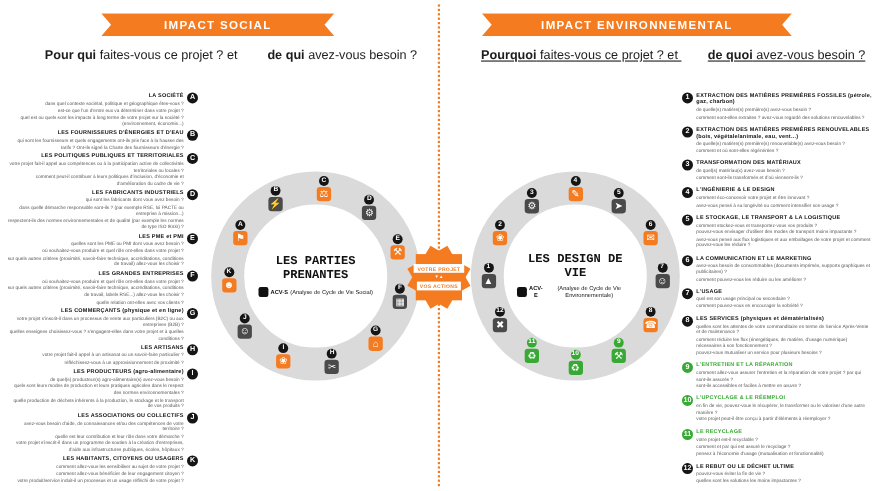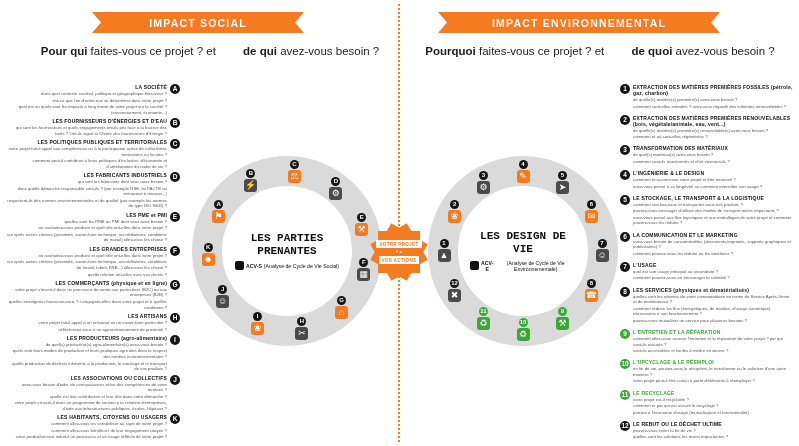--- a/index.html
+++ b/index.html
@@ -13,21 +13,21 @@
   
   .banner{position:absolute;top:12px;height:21px;background:#f47b20;color:#fff;font-weight:bold;
           font-size:10.5px;letter-spacing:1.2px;display:flex;align-items:center;justify-content:center;
           clip-path:polygon(0 0,100% 0,calc(100% - 9px) 50%,100% 100%,0 100%,9px 50%);}
   .banner-left{left:92px;width:212px;}
   .banner-right{left:438px;width:282px;}
 
   
   .headline{position:absolute;top:45px;width:384px;text-align:center;font-size:11.5px;color:#1d1d1d;}
   .headline-left{left:6px;}
-  .headline-right{left:396px;}
+  .headline-right{left:408px;text-decoration:underline;}
   .headline b{font-weight:bold;padding-left:24px;}
 
   
   .col{position:absolute;top:84px;width:176px;height:356px;display:flex;flex-direction:column;
        justify-content:space-between;}
   .col-left{left:4px;}
   .col-right{left:620px;}
   .list-item{display:flex;gap:3px;align-items:flex-start;}
   .col-left .list-item{justify-content:flex-end;}
   .col-left .item-text{text-align:right;}

